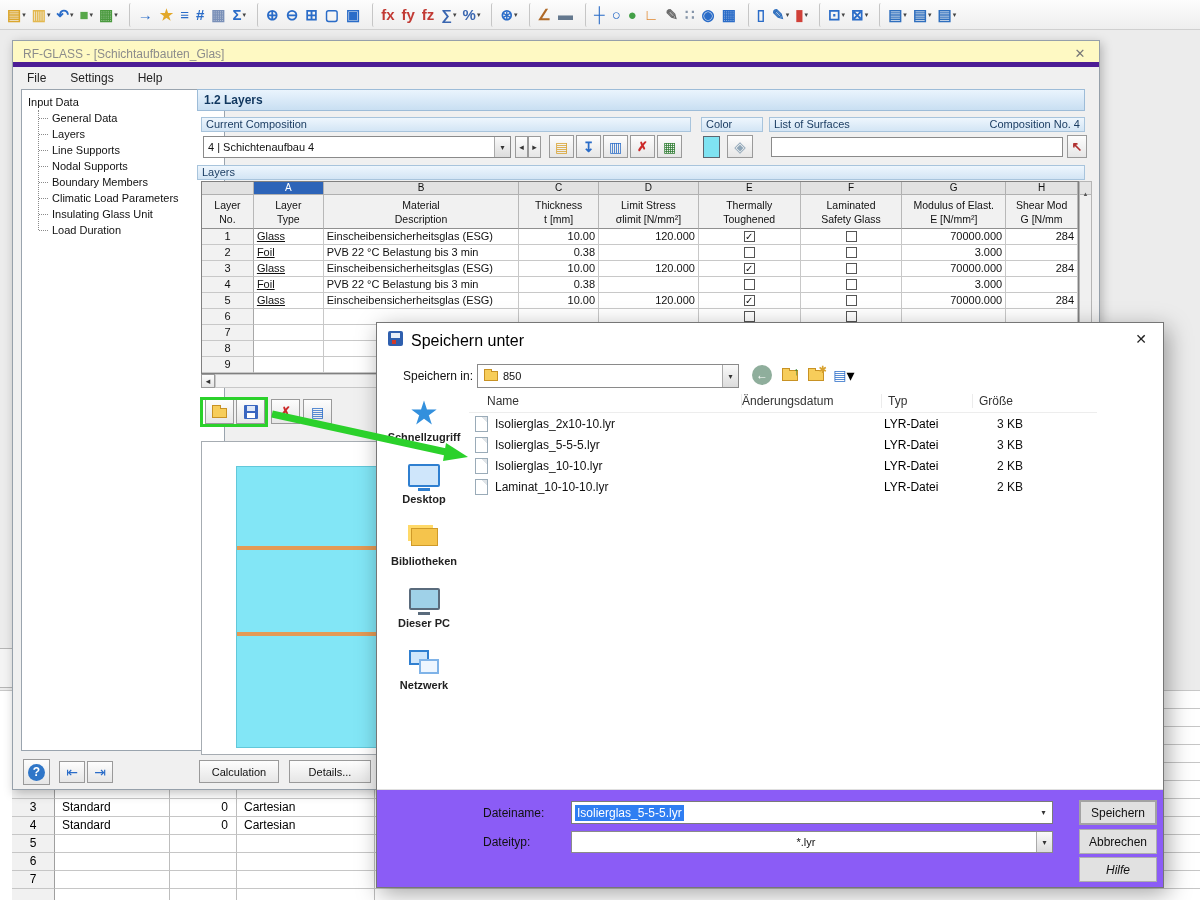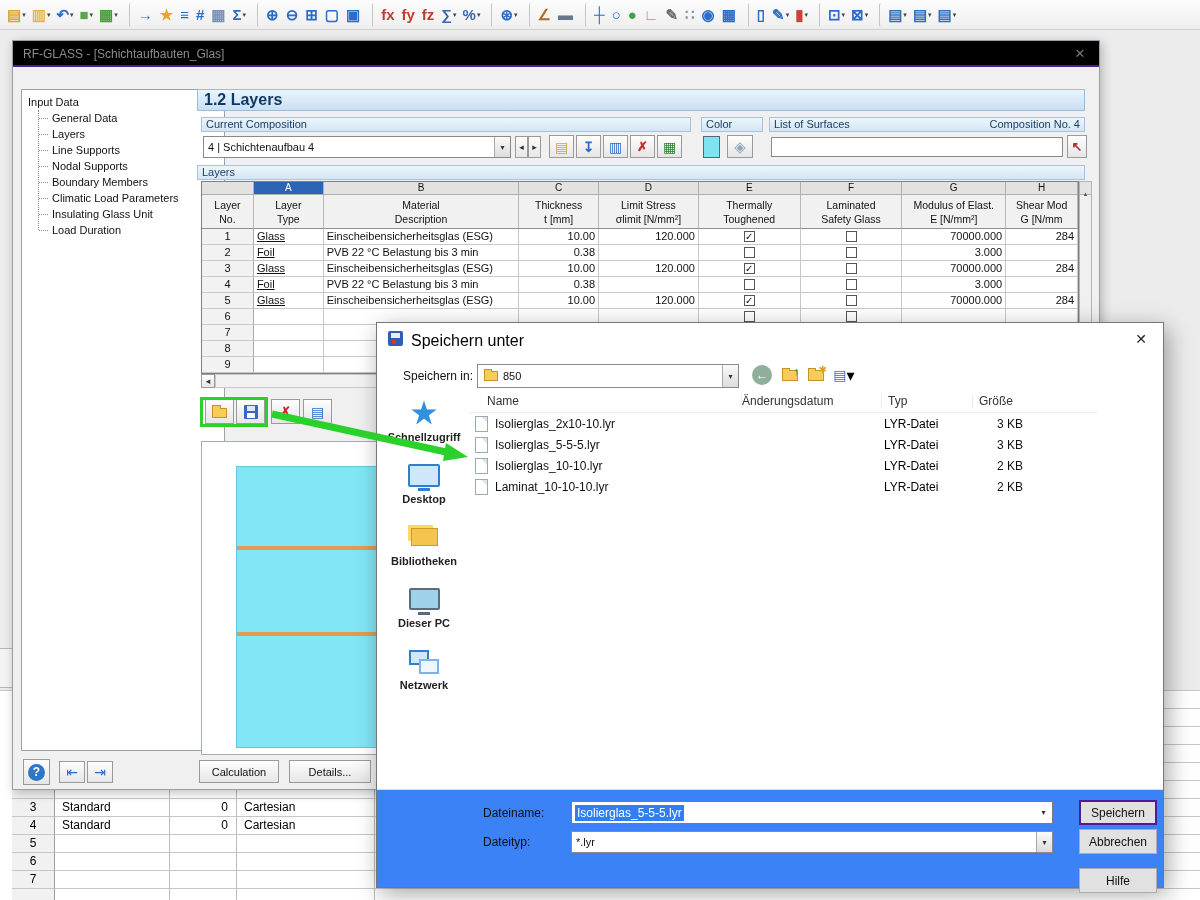--- a/index.html
+++ b/index.html
@@ -26,41 +26,41 @@
   .bgb { width:67px; text-align:right; padding-right:8px; }
   .bgcell { width:138px; padding-left:7px; }
   .bgrest { flex:1; border-right:none; }
 
   .side-tab { position:absolute; left:0; top:648px; width:13px; height:40px; background:#f4f4f4;
     border:1px solid #b5b5b5; border-left:none; z-index:2; }
 
   
   .module { position:absolute; left:12px; top:40px; width:1088px; height:750px; background:#f0f0f0;
     border:1px solid #96a0aa; box-shadow:2px 3px 10px rgba(0,0,0,.25); z-index:10; }
-  .mw-title { position:absolute; left:0; top:0; right:0; height:26px; background:#000000;
-    border-bottom:2px solid #4c1d95; }
+  .mw-title { position:absolute; left:0; top:0; right:0; height:26px; background:#fef9c3;
+    border-bottom:5px solid #4c1d95; }
   .mw-title .ttext { position:absolute; left:10px; top:6px; font-size:12px; color:#8c8c8c; }
   .xbtn { position:absolute; right:8px; top:4px; width:22px; height:18px; text-align:center;
     color:#777; font-size:13px; line-height:18px; }
   .xbtn::before { content:"✕"; }
   .mw-menu { position:absolute; left:0; top:26px; right:0; height:22px; display:flex; gap:24px;
     padding-left:14px; align-items:center; }
   .mw-menu span { font-size:12px; color:#222; }
 
   .tree-panel { position:absolute; left:8px; top:48px; width:204px; height:662px; background:#fff;
     border:1px solid #9aa4ae; padding:4px 0 0 6px; }
   .tree-root { font-size:11px; color:#111; height:16px; line-height:16px; }
   .tree-children { position:relative; margin-left:8px; }
   .tree-children::before { content:""; position:absolute; left:2px; top:0; bottom:8px; border-left:1px dotted #8a8a8a; }
   .tree-item { position:relative; padding-left:16px; height:16px; line-height:16px; font-size:11px; color:#111; white-space:nowrap; }
   .tree-item::before { content:""; position:absolute; left:3px; top:8px; width:9px; border-top:1px dotted #8a8a8a; }
 
   .sec-hdr { position:absolute; left:184px; top:48px; width:888px; height:22px;
     background:linear-gradient(#eaf4fd,#c9dff2); border:1px solid #9dbcd8; color:#10375f;
-    font-size:16px; font-weight:bold; line-height:20px; padding-left:6px; }
+    font-size:12px; font-weight:bold; line-height:20px; padding-left:6px; }
   .ghdr { position:absolute; height:15px; background:linear-gradient(#eef6fd,#d3e5f5);
     border:1px solid #a8c4dc; color:#17395f; font-size:11px; line-height:13px; padding:0 4px;
     display:flex; justify-content:space-between; }
 
   .combo { background:#fff; border:1px solid #8a8a8a; display:flex; align-items:center;
     font-size:11px; padding-left:4px; color:#111; }
   .combo .cval { flex:1; white-space:nowrap; overflow:hidden; }
   .combo .carrow { width:16px; align-self:stretch; background:linear-gradient(#fafafa,#dcdcdc);
     border-left:1px solid #aaa; display:flex; align-items:center; justify-content:center; }
   .combo .carrow::before { content:"▾"; font-size:8px; color:#333; }
@@ -174,30 +174,30 @@
   .htyp{width:91px; border-left:1px solid #ececec; padding-left:6px;} .hsize{width:60px; border-left:1px solid #ececec; padding-left:6px;}
   .frow { display:flex; align-items:center; height:21px; padding-left:6px; }
   .fic { width:13px; height:16px; background:linear-gradient(225deg,#dfe4e8 0 4px,#fff 4px); border:1px solid #9aabb8; margin-right:7px; }
   .fname { width:249px; font-size:12px; color:#111; white-space:nowrap; overflow:hidden; }
   .fdate { width:140px; }
   .blurblock { width:103px; height:11px; border-radius:2px;
     background:repeating-linear-gradient(90deg,#aeb9c2 0 11px,#d3dade 11px 20px); filter:blur(2px); }
   .ftyp { width:91px; font-size:12px; color:#000000; }
   .fsize { width:48px; font-size:12px; color:#111; text-align:right; }
 
-  .dlg-bottom { position:absolute; left:0; top:466px; right:0; bottom:0; background:#3b82f6; border-top:1px solid #dfdfdf; }
+  .dlg-bottom { position:absolute; left:0; top:466px; right:0; bottom:0; background:#8b5cf6; border-top:1px solid #dfdfdf; }
   .fninput { position:absolute; left:194px; top:11px; width:482px; height:23px; background:#fff;
     border:1px solid #7a7a7a; display:flex; align-items:center; padding-left:3px; }
   .selText { background:#2f7ef2; color:#fff; font-size:12px; padding:1px 2px; white-space:nowrap; }
   .fninput .carrow2 { margin-left:auto; width:17px; align-self:stretch; display:flex; align-items:center; justify-content:center; }
   .carrow2::before { content:"▾"; font-size:8px; color:#333; }
-  .ftcombo { position:absolute; left:194px; top:41px; width:482px; height:22px; }
+  .ftcombo { position:absolute; left:194px; top:41px; width:482px; height:22px;text-align:center; }
   .dbtn { position:absolute; left:702px; width:78px; height:25px; background:#e1e1e1; border:1px solid #adadad;
     font-size:12px; color:#111; display:flex; align-items:center; justify-content:center; }
-  .dbtn.primary { border:2px solid #4c1d95; }
+  .dbtn.primary { border:2px solid #a3a3a3; }
 
   
   .hl-box { position:absolute; left:200px; top:397px; width:68px; height:30px; border:3px solid #2bd12b; z-index:60; }
   .anno { position:absolute; inset:0; z-index:61; pointer-events:none; }
 </style>
 </head>
 <body>
 
 <div id="desktop">
 
@@ -504,20 +504,25 @@
         <span class="tg" style="color: rgb(47, 111, 190);">▤</span>
         <span class="tdd">▾</span>
       </span>
 
   </div>
 
   <div class="module">
     <div class="mw-title">
       <span class="ttext">RF-GLASS - [Schichtaufbauten_Glas]</span>
       <span class="xbtn"></span>
+    </div>
+    <div class="mw-menu">
+      <span>File</span>
+      <span>Settings</span>
+      <span>Help</span>
     </div>
 
     <div class="tree-panel">
       <div class="tree-root">Input Data</div>
       <div class="tree-children">
 
           <div class="tree-item">General Data</div>
 
           <div class="tree-item">Layers</div>
 
@@ -906,21 +911,21 @@
         <span class="selText">Isolierglas_5-5-5.lyr</span>
         <span class="carrow2"></span>
       </div>
       <span class="lbl" style="position:absolute;left:106px;top:45px;">Dateityp:</span>
       <div class="combo ftcombo">
         <span class="cval">*.lyr</span>
         <span class="carrow"></span>
       </div>
       <span class="dbtn primary" style="top:10px;">Speichern</span>
       <span class="dbtn" style="top:39px;">Abbrechen</span>
-      <span class="dbtn" style="top:78px;">Hilfe</span>
+      <span class="dbtn" style="top:67px;font-style:italic;">Hilfe</span>
     </div>
   </div>
 
   <div class="hl-box"></div>
   <svg class="anno" width="1200" height="900">
     <line x1="272" y1="414" x2="446" y2="452" stroke="#2bd12b" stroke-width="7"></line>
     <polygon points="468,457 443,461 446,443" fill="#2bd12b"></polygon>
   </svg>
 
 </div>

